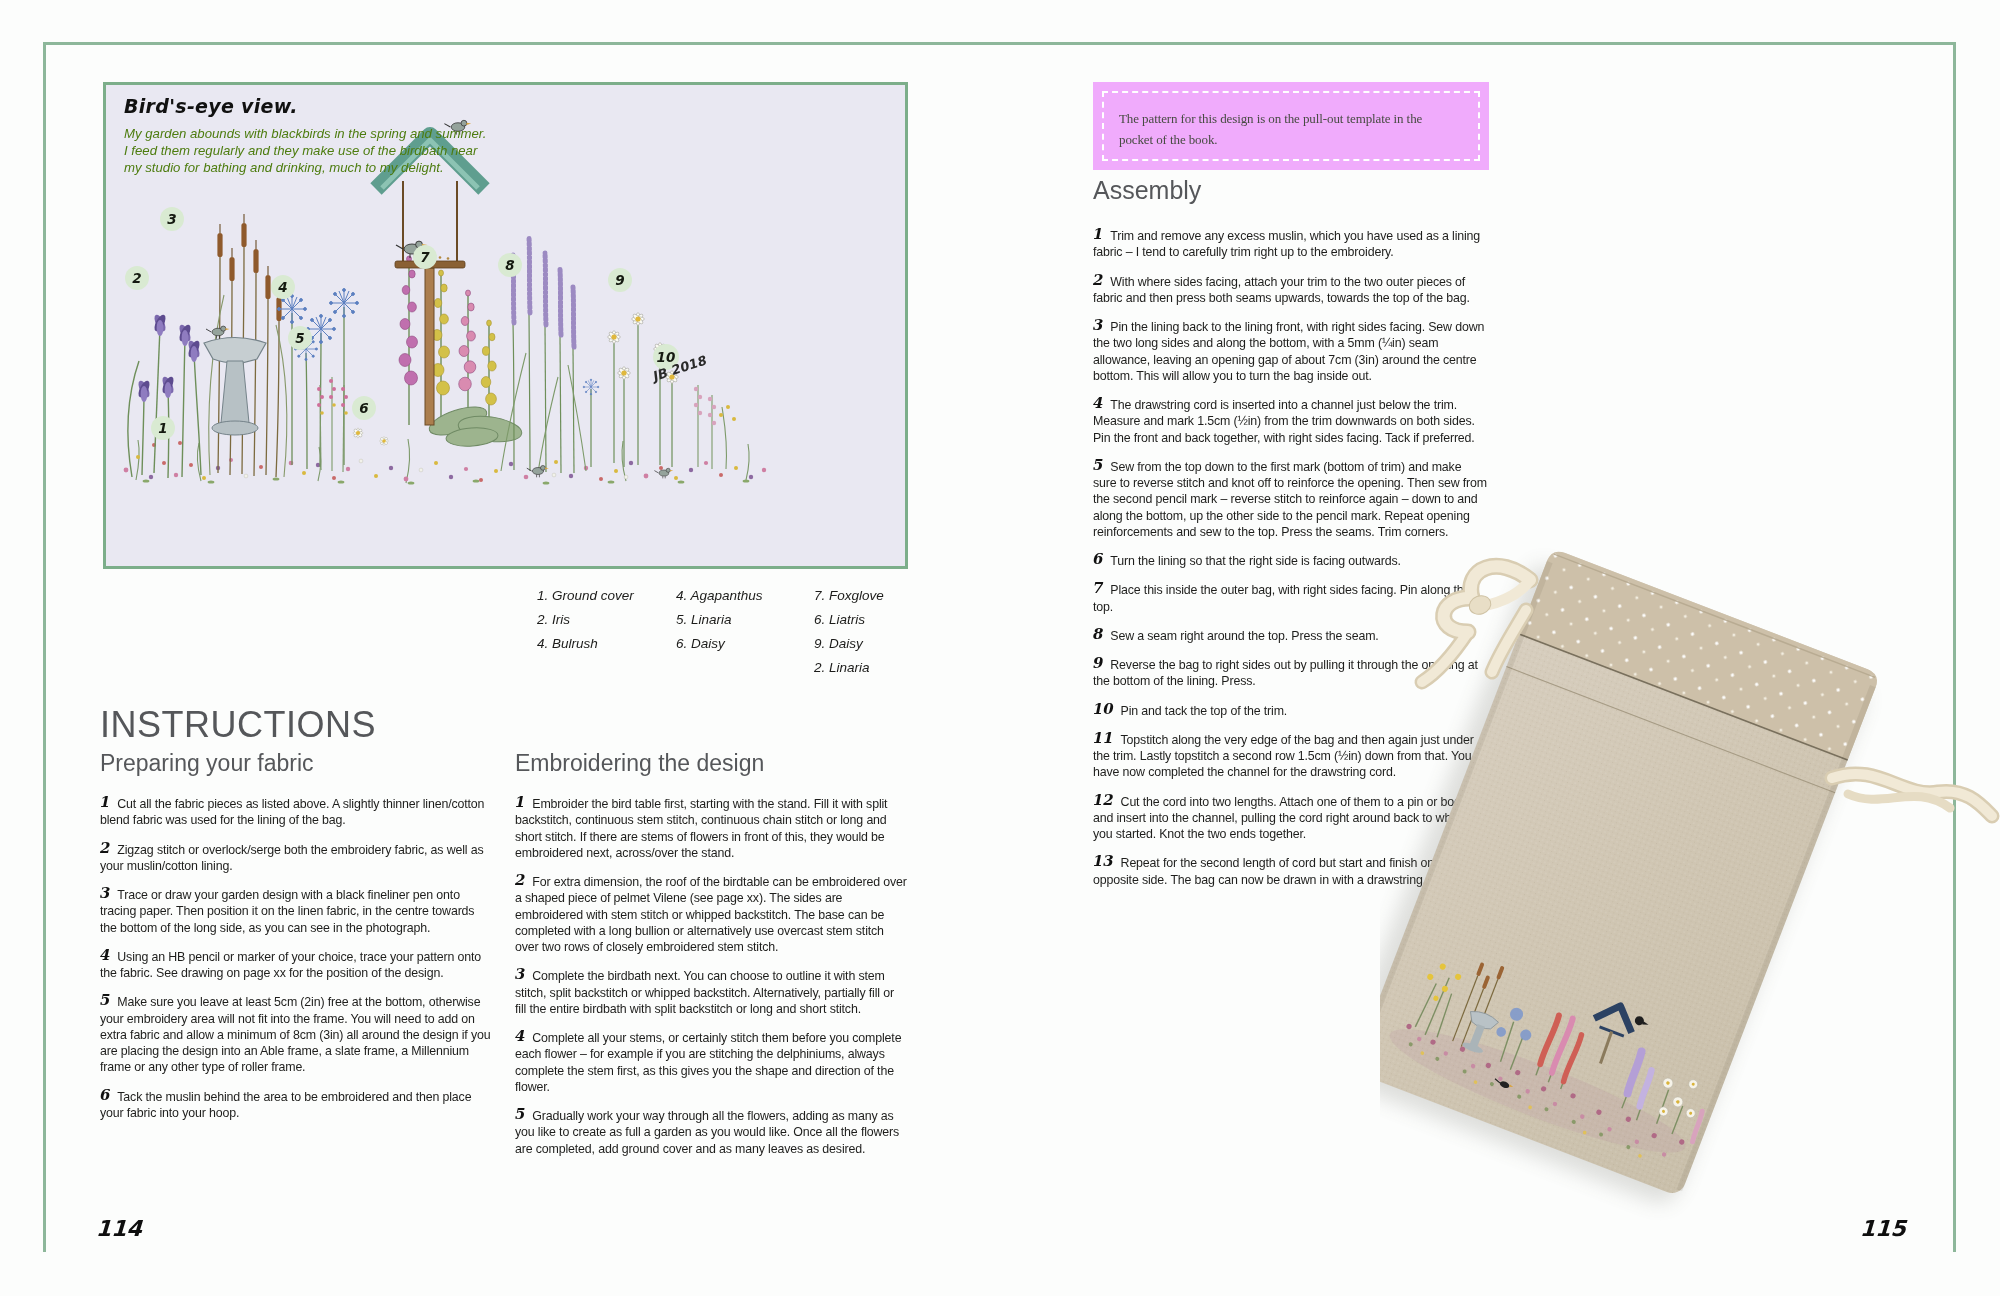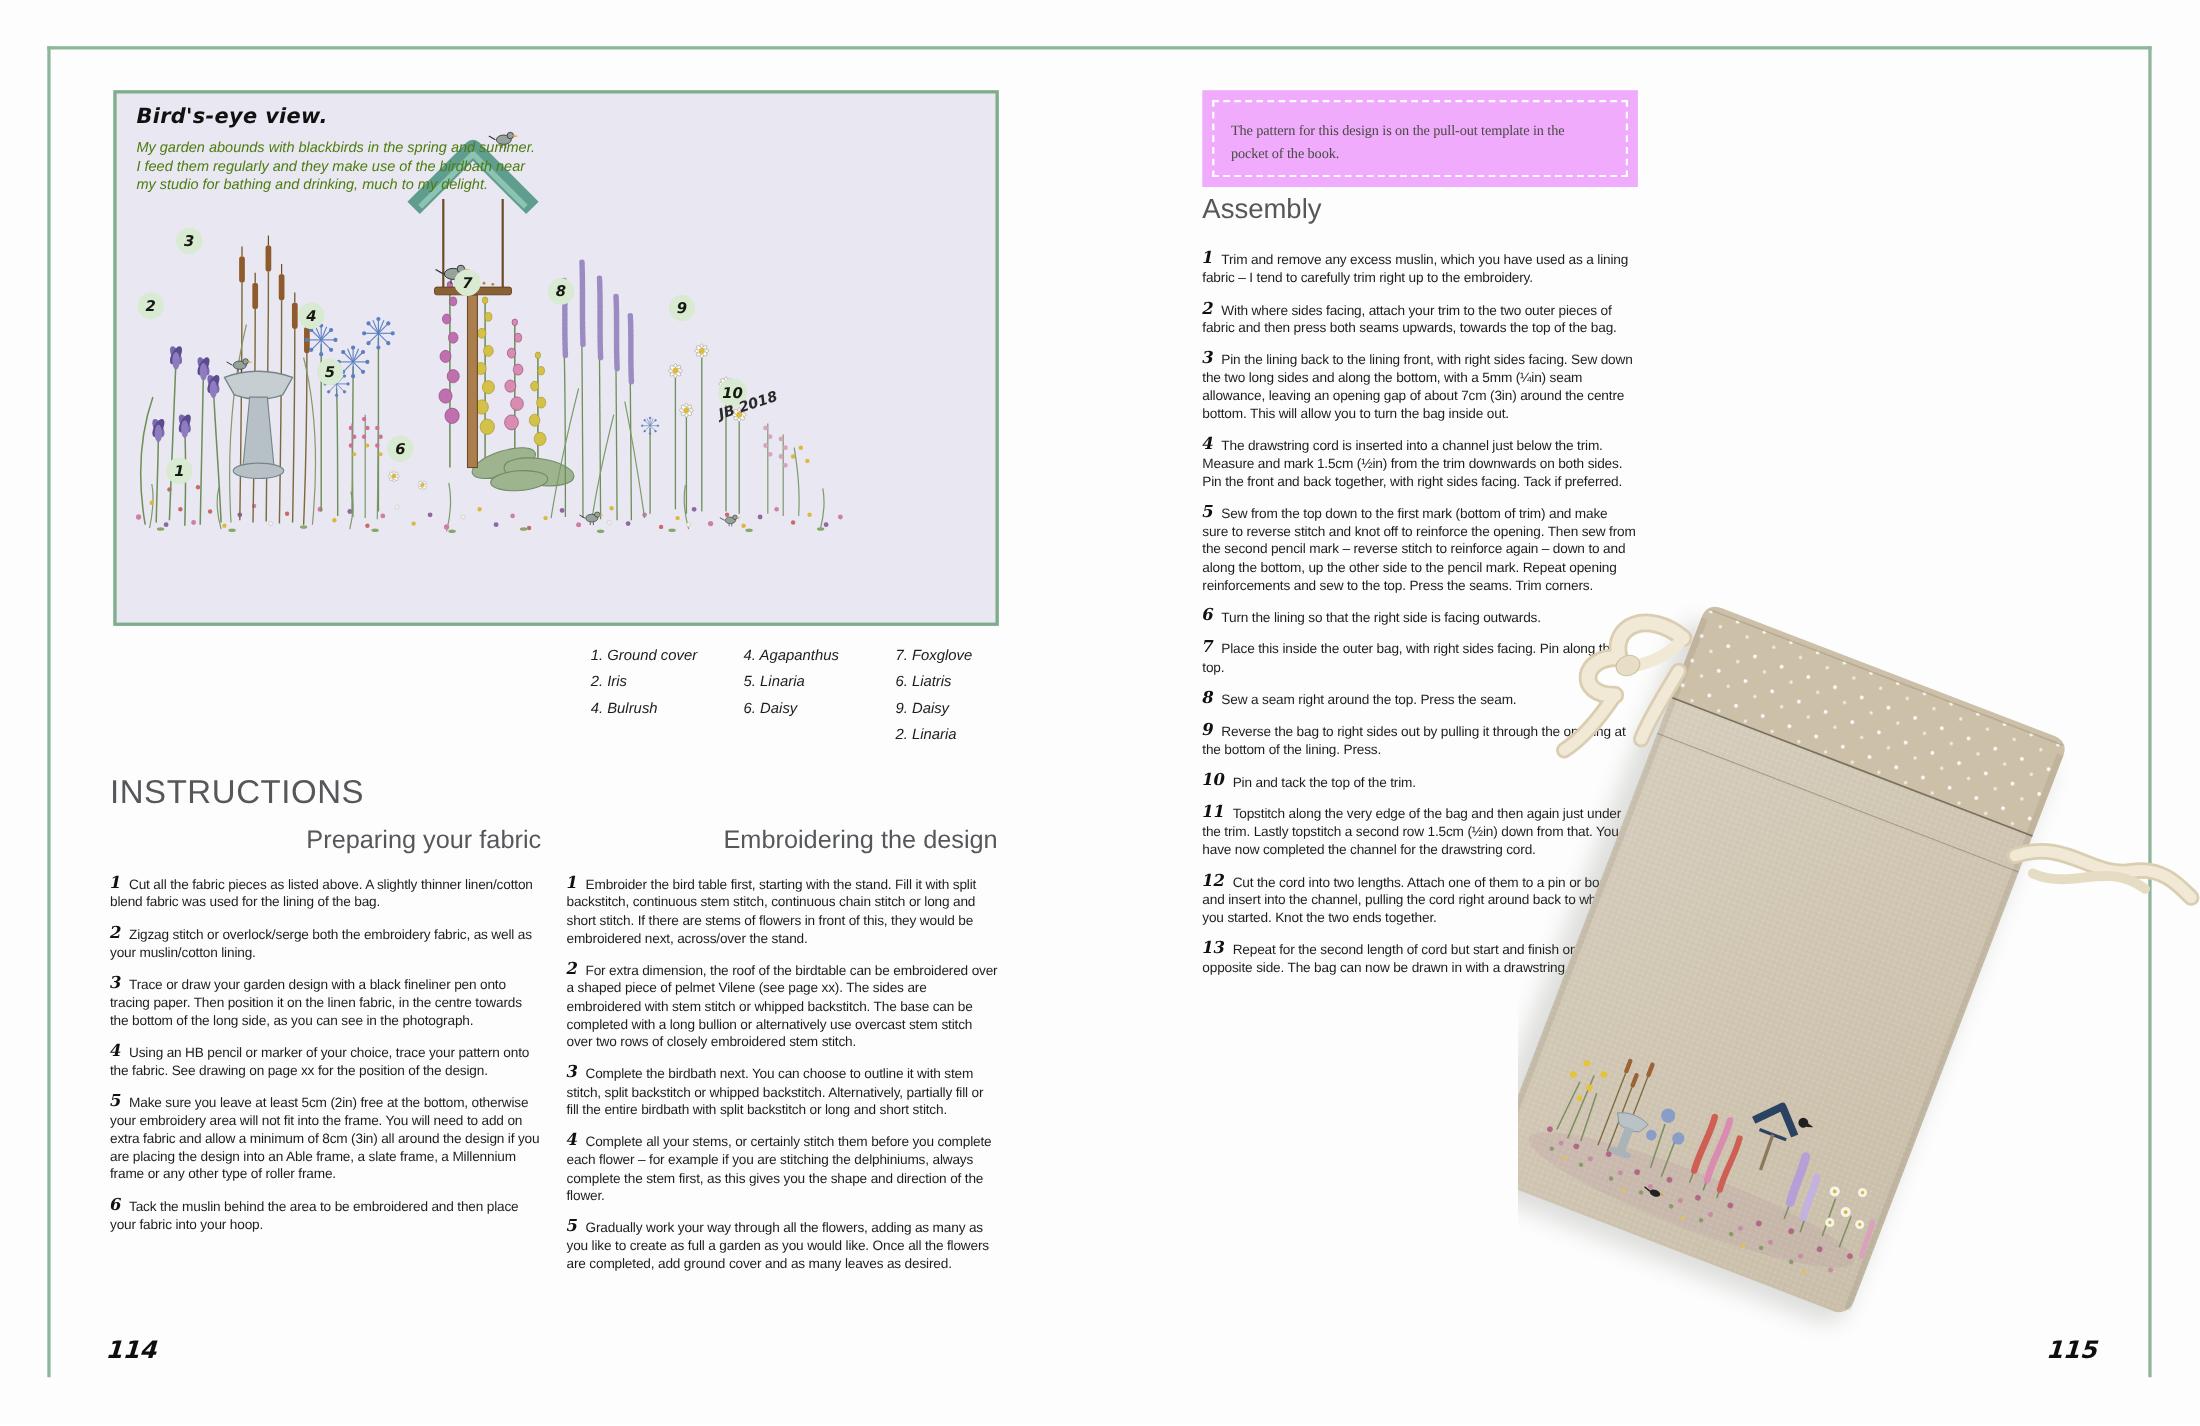--- a/index.html
+++ b/index.html
@@ -14,22 +14,22 @@
   .illus-title{position:absolute;left:18px;top:10px;font:italic bold 19px "DejaVu Sans",sans-serif;
                color:#111;letter-spacing:.3px;}
   .illus-caption{position:absolute;left:18px;top:40px;font:italic 13.2px/1.3 "Liberation Sans",sans-serif;color:#4d7c0f;}
   .lbl-circle{fill:#d9ead2;}
   .lblt{font:italic bold 13.5px "DejaVu Sans",sans-serif;fill:#151a10;text-anchor:middle;}
   .sig{font:italic bold 13px "DejaVu Sans",sans-serif;fill:#2a2a2a;}
   
   .legend-col{position:absolute;top:584px;font:italic 13.5px/24px "Liberation Sans",sans-serif;color:#1c1c1a;margin-left:24px;}
   .lc1{left:513px;width:139px;} .lc2{left:652px;width:138px;} .lc3{left:790px;width:130px;}
   
-  .h-grey{color:#55575a;font-weight:400;margin:0;text-align:right;}
-  .instructions-heading{position:absolute;left:100px;top:704px;font-size:30px;letter-spacing:.5px;}
+  .h-grey{color:#55575a;font-weight:400;margin:0;}
+  .instructions-heading{position:absolute;left:100px;top:704px;font-size:36px;letter-spacing:.5px;}
   .col{position:absolute;}
   .colA{left:100px;top:750px;width:392px;}
   .colB{left:515px;top:750px;width:392px;}
   .section-title{font-size:23px;margin:0 0 17px 0;}
   .step{margin:0 0 11px 0;font-size:12.4px;line-height:1.31;color:#1e1e1c;letter-spacing:-0.15px;}
   .num{font:italic bold 15px "DejaVu Serif",serif;padding-right:7px;position:relative;top:-1px;color:#111;}
   
   .pattern-box{position:absolute;left:1093px;top:82px;width:396px;height:88px;background:#f0abfc;}
   .pattern-inner{position:absolute;left:9px;top:9px;right:9px;bottom:9px;border:2px dashed #ffffff;}
   .pattern-text{margin:15px 14px 0 15px;font:13px/1.65 "Liberation Serif",serif;color:#474b42;letter-spacing:-0.1px;width:334px;}

